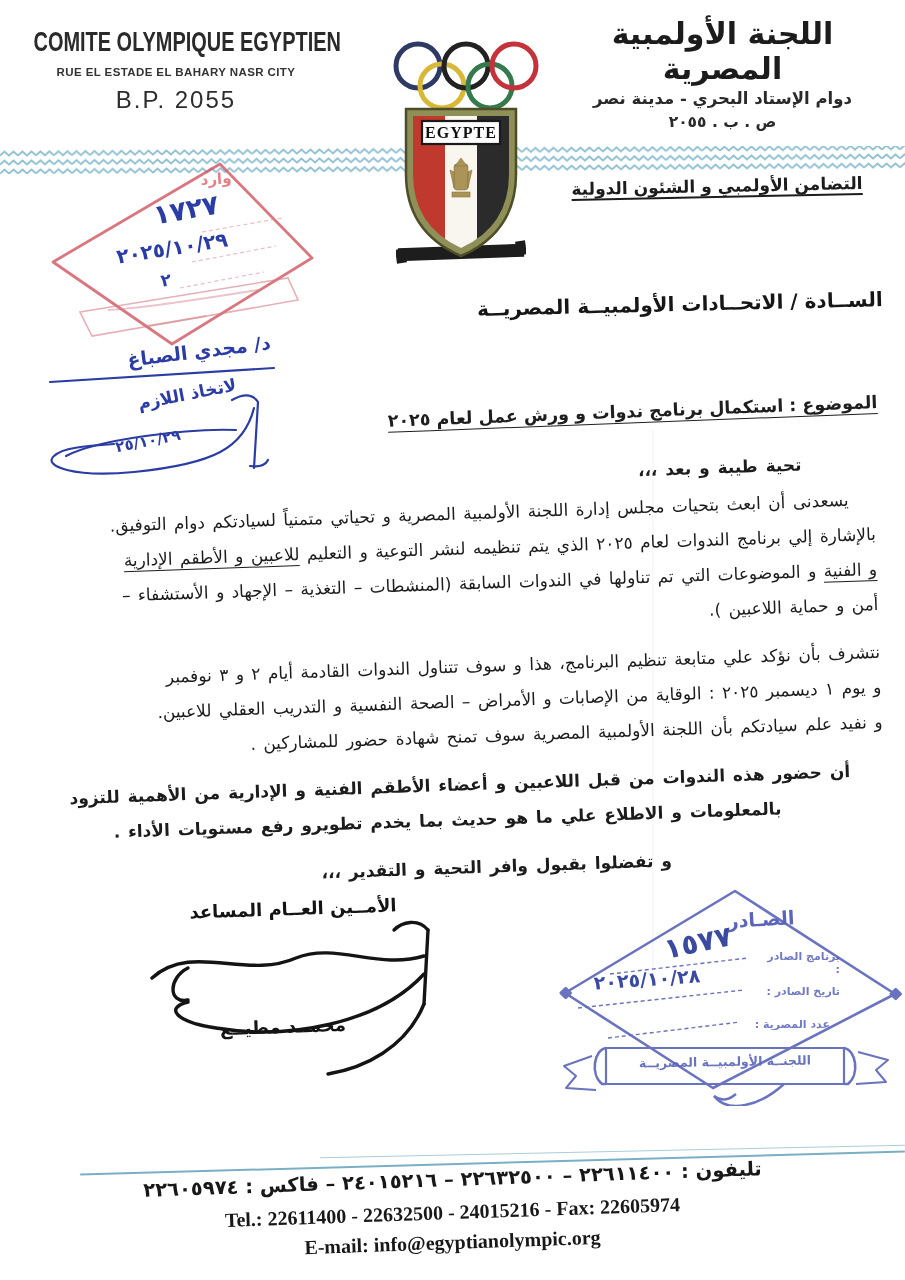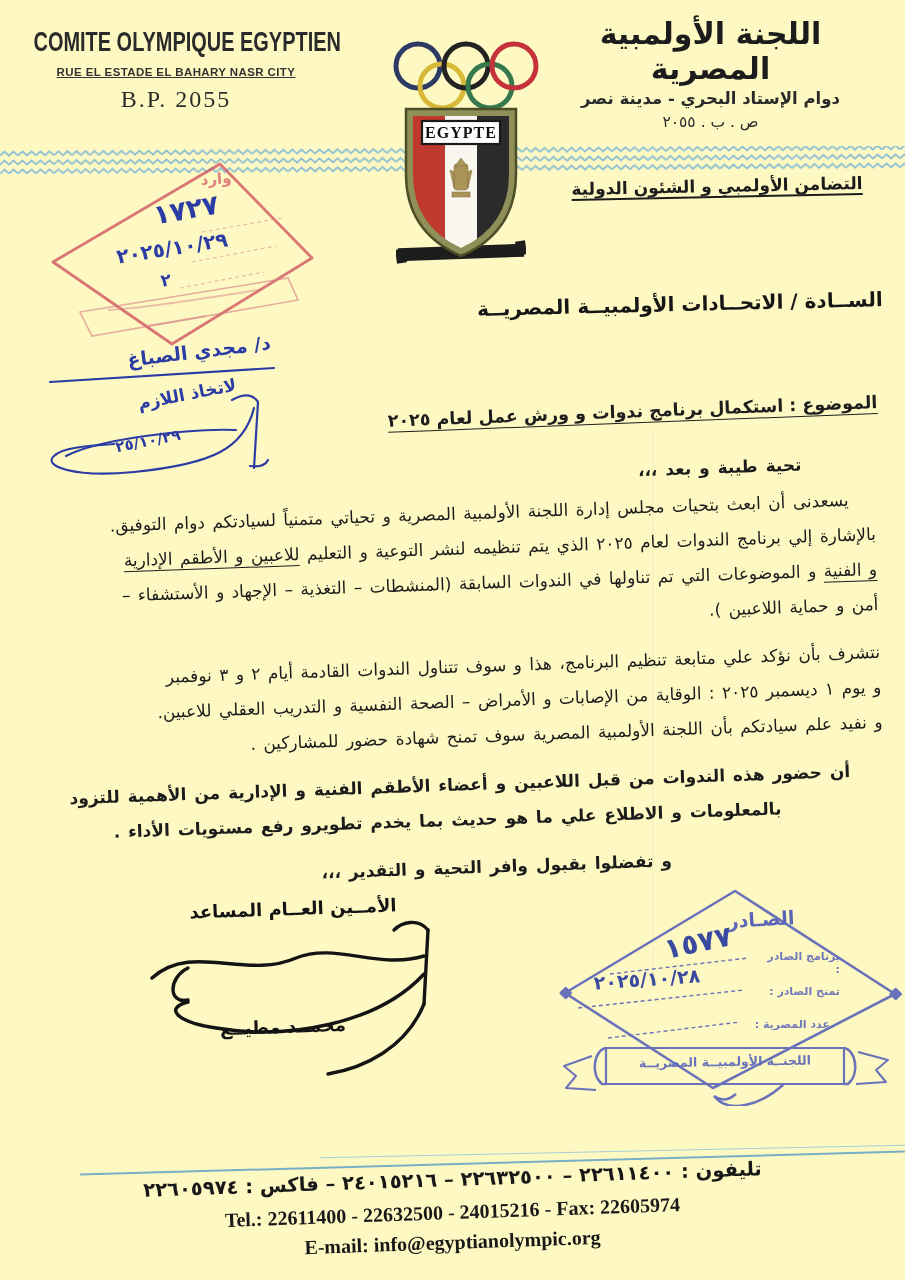--- a/index.html
+++ b/index.html
@@ -1,31 +1,31 @@
 <!DOCTYPE html>
 <html lang="ar"><head>
 <meta charset="utf-8">
 <style>
   html,body{margin:0;padding:0;background:#e8e8e8;}
   #page{
     position:relative;width:905px;height:1280px;margin:0 auto;
-    background:#fef9c3;overflow:hidden;
+    background:#ffffff;overflow:hidden;
     font-family:"DejaVu Sans",sans-serif;color:#1e1e1e;
   }
   
   .hdr-left{position:absolute;left:26px;top:30px;width:300px;text-align:center;color:#222;}
   .hdr-left .org{font-family:"Liberation Sans",sans-serif;font-weight:700;font-size:21px;
     transform:scale(.95,1.3);transform-origin:center;white-space:nowrap;color:#2a2a2a;}
   .hdr-left .addr{font-family:"Liberation Sans",sans-serif;font-weight:700;font-size:11.5px;
-    letter-spacing:.4px;margin-top:12px;color:#333;text-decoration:underline;}
-  .hdr-left .bp{font-family:Liberation Serif, serif;font-size:24px;margin-top:8px;letter-spacing:2px;color:#2d2d2d;}
-  .hdr-right{position:absolute;right:22px;top:16px;width:345px;text-align:center;direction:rtl;}
+    letter-spacing:.4px;margin-top:12px;color:#333;}
+  .hdr-left .bp{font-family:Liberation Sans, sans-serif;font-size:24px;margin-top:8px;letter-spacing:2px;color:#2d2d2d;}
+  .hdr-right{position:absolute;right:10px;top:16px;width:345px;text-align:center;direction:rtl;}
   .hdr-right .org{font-size:30px;font-weight:700;color:#1c1c1c;}
   .hdr-right .addr{font-size:16.5px;font-weight:700;margin-top:3px;color:#2a2a2a;}
-  .hdr-right .bp{font-size:15.5px;font-weight:400;margin-top:5px;color:#2a2a2a;}
+  .hdr-right .bp{font-size:15.5px;font-weight:700;margin-top:5px;color:#2a2a2a;}
   .dept{position:absolute;right:18px;top:176px;width:340px;text-align:center;direction:rtl;
     font-size:17px;font-weight:700;text-decoration:underline;text-underline-offset:4px;
     text-decoration-thickness:1.5px;transform:rotate(-1.2deg);color:#1c1c1c;}
   .wave{position:absolute;left:0;top:146px;}
   .emblem-rings{position:absolute;left:385px;top:36px;}
   .emblem-shield{position:absolute;left:396px;top:100px;}
   
   .stamp-red{position:absolute;left:50px;top:160px;width:265px;height:190px;}
   .stamp-red .title{position:absolute;left:118px;top:10px;width:96px;text-align:center;
     color:#dd6b72;font-weight:700;font-size:15px;transform:rotate(-4deg);opacity:.85;direction:rtl;}
@@ -235,21 +235,21 @@
         <path d="M58 162 c-12 2 -16 26 -4 36 l4 0"></path>
         <path d="M296 162 c12 2 16 26 4 36 l-4 0"></path>
         <path d="M44 170 l-28 10 12 10 -10 12 30 2" stroke-width="2"></path>
         <path d="M310 166 l30 8 -12 10 10 12 -30 2" stroke-width="2"></path>
         <path d="M236 198 c-24 22 -56 30 -70 12" stroke-width="2.4"></path>
         <path d="M166 210 q10 8 22 -2" stroke-width="2.4"></path>
       </g>
     </svg>
     <div class="title sb">الصـادر</div>
     <div class="lbl sb" style="left:212px;top:64px;width:80px">برنامج الصادر :</div>
-    <div class="lbl sb" style="left:206px;top:99px;width:86px">تمنح الصادر :</div>
+    <div class="lbl sb" style="left:206px;top:99px;width:86px">تاريخ الصادر :</div>
     <div class="lbl sb" style="left:202px;top:132px;width:80px">عدد المصرية :</div>
     <div class="num">١٥٧٧</div>
     <div class="dt">٢٠٢٥/١٠/٢٨</div>
     <div class="ribbon-text sb">اللجنــة الأولمبيــة المصريــة</div>
   </div>
 
   <div class="foot-line2"></div>
   <div class="foot-line1"></div>
   <div class="foot-ar">تليفون : ٢٢٦١١٤٠٠ – ٢٢٦٣٢٥٠٠ – ٢٤٠١٥٢١٦ – فاكس : ٢٢٦٠٥٩٧٤</div>
   <div class="foot-en" dir="ltr">Tel.: 22611400 - 22632500 - 24015216 - Fax: 22605974</div>

